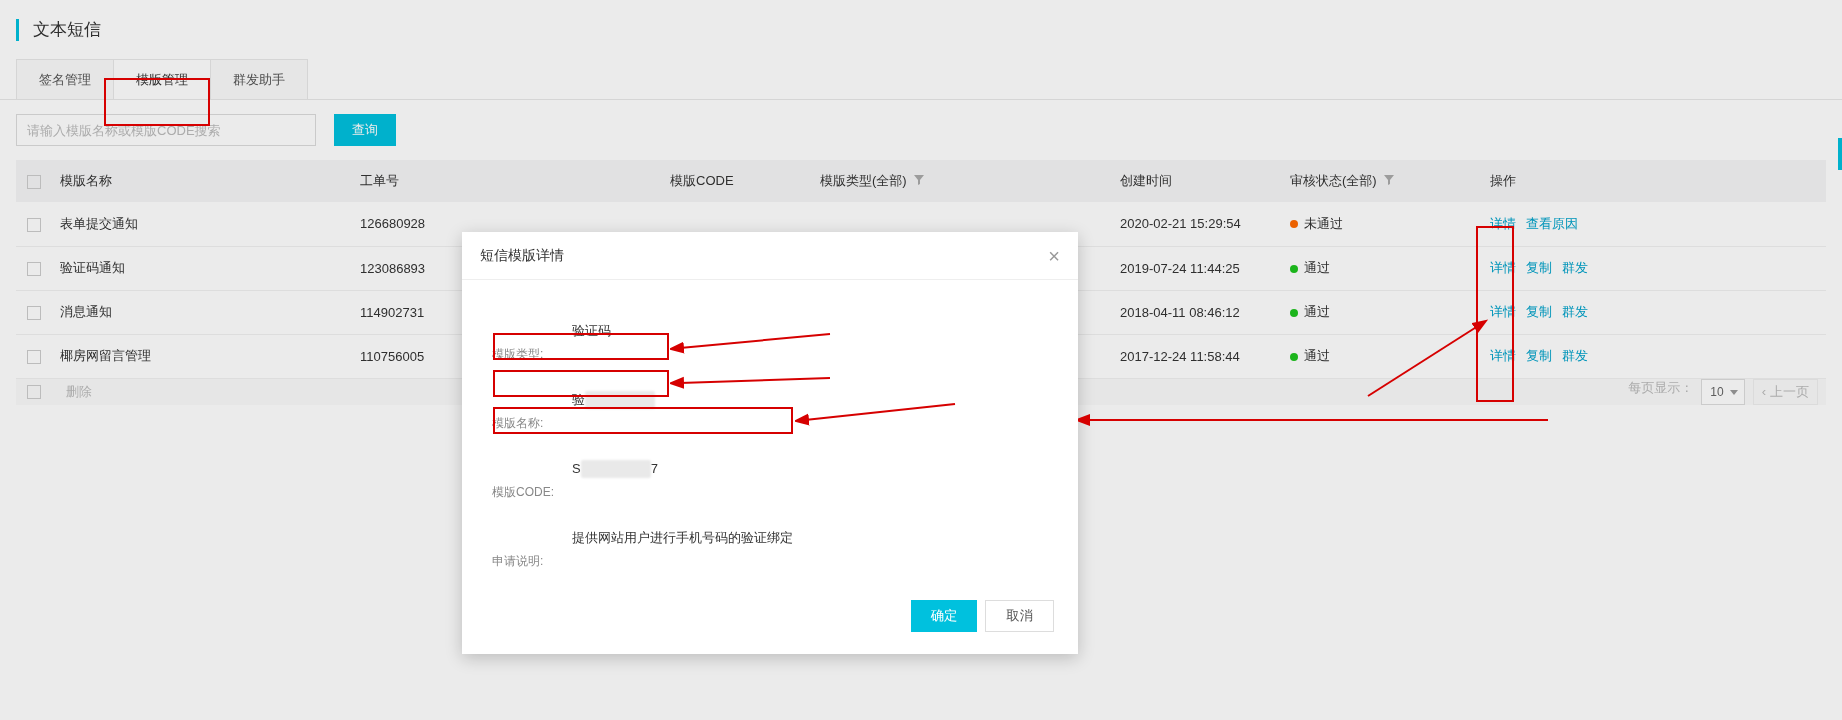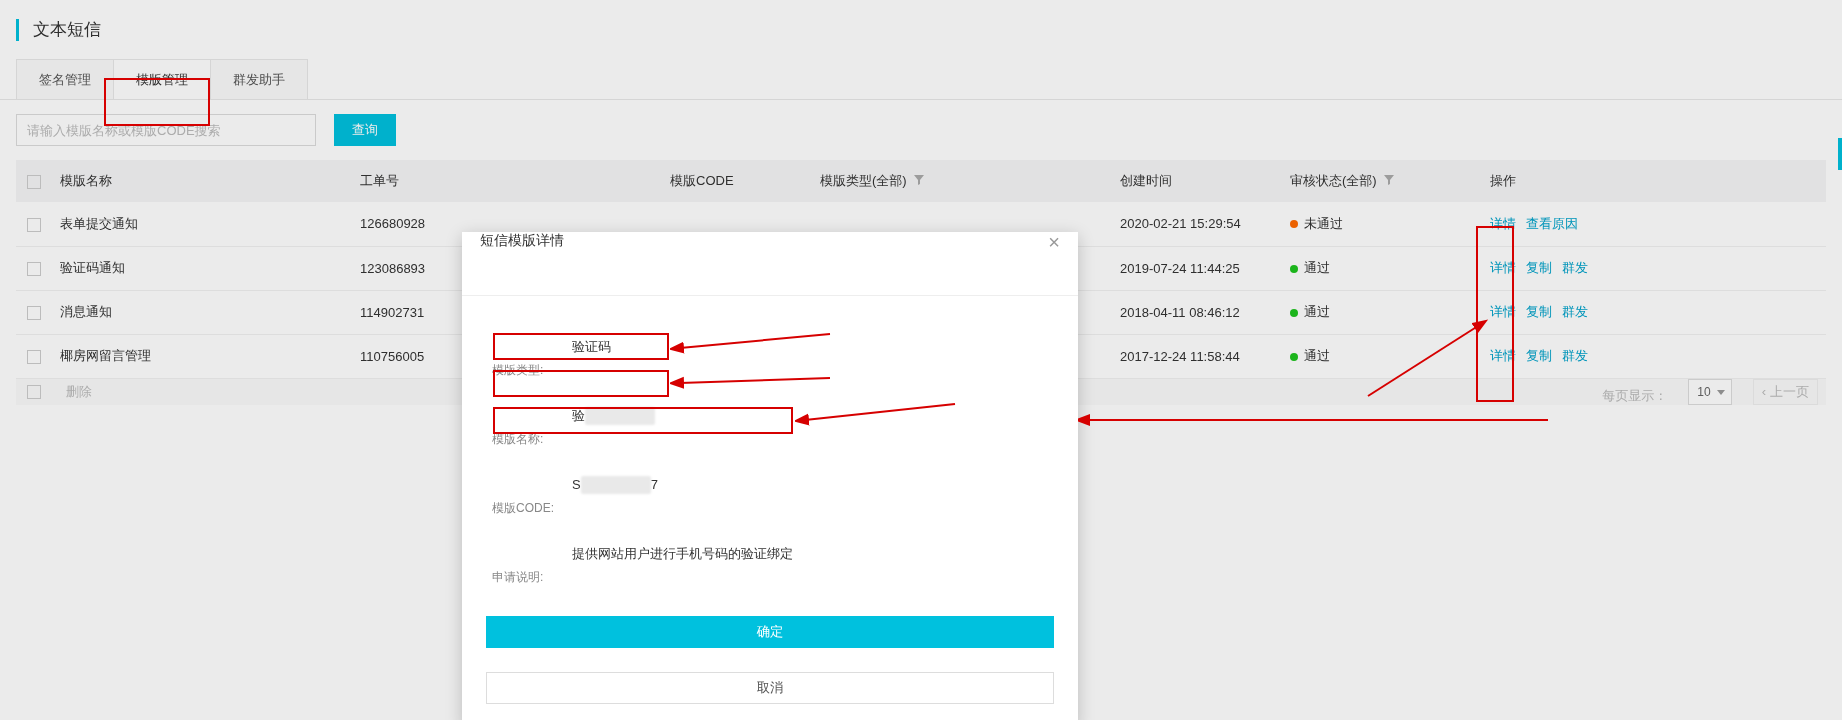--- a/index.html
+++ b/index.html
@@ -145,23 +145,23 @@
       color: #999;
     }
 
     .footer-row td {
       background: #fafafa;
       color: #bbb;
     }
     .footer-row .del-text { padding-left: 14px; }
     .pagination {
       display: flex;
-      align-items: flex-end;
+      align-items: flex-start;
       justify-content: flex-end;
-      gap: 21px;
+      gap: 8px;
       color: #bbb;
       padding-right: 8px;
     }
     .page-sel {
       border: 1px solid #ddd;
       height: 26px;
       padding: 0 20px 0 8px;
       position: relative;
       display: inline-flex;
       align-items: center;
@@ -199,22 +199,23 @@
     .modal {
       position: absolute;
       left: 462px;
       top: 232px;
       width: 616px;
       background: #fff;
       box-shadow: 0 4px 16px rgba(0,0,0,0.2);
       padding: 0;
     }
     .modal-head {
-      height: 64px;
-      display: flex;
+      height: 48px;
+      display: flex;
+      align-items: center;
       justify-content: space-between;
       padding: 0 18px;
       border-bottom: 1px solid #eee;
     }
     .modal-title {
       font-size: 14px;
       color: #333;
     }
     .close-x {
       font-size: 20px;
@@ -248,23 +249,22 @@
       display: inline-block;
       background: #e9e9e9;
       filter: blur(1.2px);
       color: #bbb;
       height: 18px;
       border-radius: 2px;
     }
     .modal-foot {
       display: flex;
       justify-content: flex-end;
-      gap: 24px;
+      gap: 8px;
       padding: 16px 24px 22px;
-      flex-direction: column;
     }
     .btn-ok {
       height: 32px;
       padding: 0 20px;
       background: #00c1de;
       color: #fff;
       border: none;
       cursor: pointer;
     }
     .btn-cancel {

